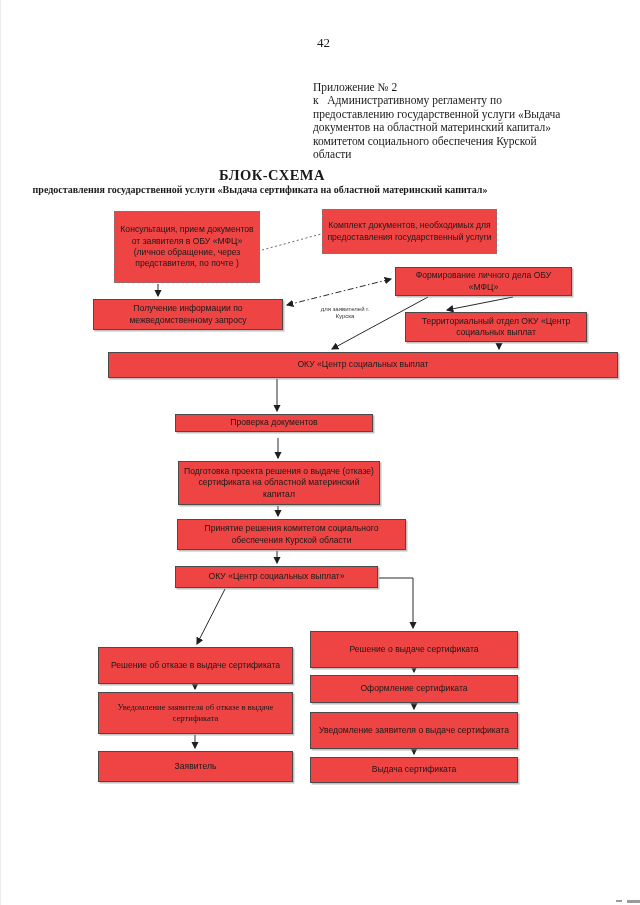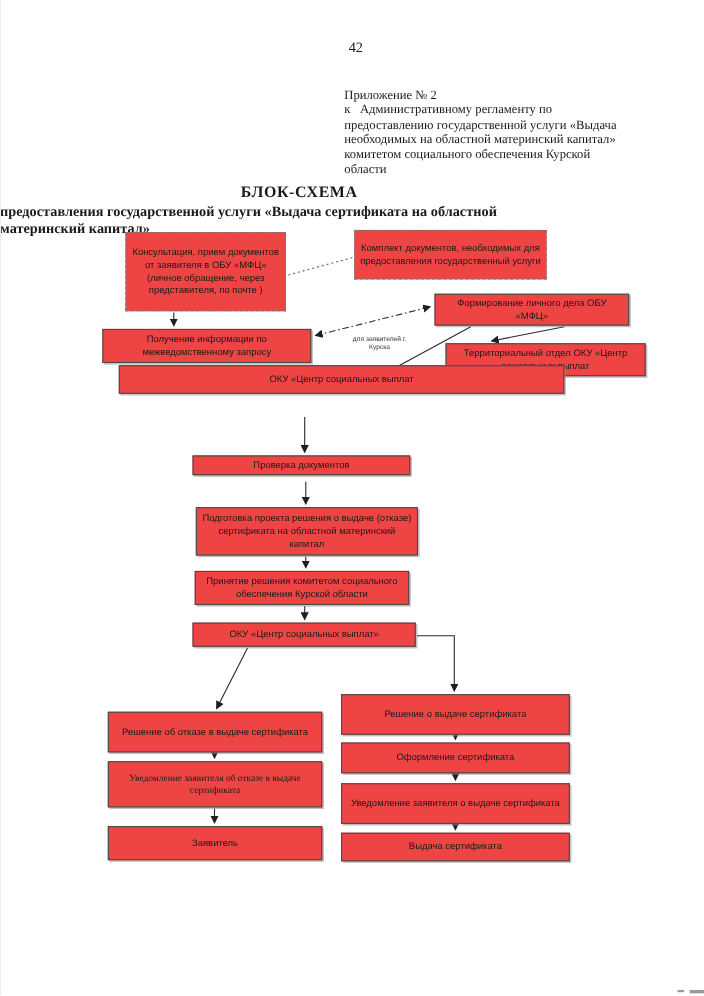--- a/index.html
+++ b/index.html
@@ -4,36 +4,36 @@
 <style>
   html,body{margin:0;padding:0;background:#fff;}
   #page{position:relative;width:640px;height:905px;background:#fff;overflow:hidden;
         font-family:"Liberation Sans",sans-serif;color:#1a1a1a;}
   .serif{font-family:"Liberation Serif",serif;}
   #page-number{position:absolute;left:317px;top:35px;font-size:13px;}
   #annex{position:absolute;left:313px;top:81px;width:268px;font-size:11.5px;line-height:13.4px;}
   #annex div{white-space:pre-wrap;}
   #flow-title{position:absolute;left:0;top:167px;width:544px;text-align:center;
               font-size:14.5px;font-weight:bold;letter-spacing:.5px;}
-  #flow-subtitle{position:absolute;left:0;top:184px;width:520px;
-                 font-size:13px;font-weight:bold;}
+  #flow-subtitle{position:absolute;left:0;top:184px;width:520px;text-align:center;
+                 font-size:10px;font-weight:bold;}
   .node{position:absolute;border:1px solid #4a4a4a;background:#ef4444;
         display:flex;align-items:center;justify-content:center;text-align:center;
         font-size:8.6px;line-height:1.32;padding:1px 4px;box-sizing:border-box;
         box-shadow:1.5px 1.5px 0 rgba(140,140,140,.55);}
   .dashed{border:1px dashed #787878;box-shadow:none;}
   .n-consult{left:114px;top:211px;width:146px;height:72px;}
   .n-package{left:322px;top:209px;width:175px;height:45px;}
   .n-formation{left:395px;top:267px;width:177px;height:29px;}
   .n-inforeq{left:93px;top:299px;width:190px;height:31px;}
   .n-terr{left:405px;top:312px;width:182px;height:30px;}
-  .n-okuwide{left:108px;top:332px;width:405px;height:26px;}
+  .n-okuwide{left:108px;top:352px;width:510px;height:26px;}
   .n-check{left:175px;top:414px;width:198px;height:18px;}
   .n-draft{left:178px;top:461px;width:202px;height:44px;}
-  .n-committee{left:177px;top:519px;width:195px;height:31px;}
+  .n-committee{left:177px;top:519px;width:229px;height:31px;}
   .n-oku2{left:175px;top:566px;width:203px;height:22px;}
   .n-refdec{left:98px;top:647px;width:195px;height:37px;}
   .n-refnote{left:98px;top:692px;width:195px;height:42px;font-family:Liberation Serif, serif;}
   .n-applicant{left:98px;top:751px;width:195px;height:31px;}
   .n-issdec{left:310px;top:631px;width:208px;height:37px;}
   .n-reg{left:310px;top:675px;width:208px;height:28px;}
   .n-issnote{left:310px;top:712px;width:208px;height:37px;}
   .n-issue{left:310px;top:757px;width:208px;height:26px;}
   #edge-label{position:absolute;left:320px;top:306px;width:50px;text-align:center;
               font-size:6px;line-height:7px;color:#333;}
@@ -45,21 +45,21 @@
 <body>
 
 <div id="page">
 
   <div id="page-number" class="serif">42</div>
 
   <div id="annex" class="serif">
     <div>Приложение № 2</div>
     <div>к   Административному регламенту по</div>
     <div>предоставлению государственной услуги «Выдача</div>
-    <div>необходимых на областной материнский капитал»</div>
+    <div>документов на областной материнский капитал»</div>
     <div>комитетом социального обеспечения Курской</div>
     <div>области</div>
   </div>
 
   <div id="flow-title" class="serif">БЛОК-СХЕМА</div>
   <div id="flow-subtitle" class="serif">предоставления государственной услуги «Выдача сертификата на областной материнский капитал»</div>
 
   <svg id="connectors" viewBox="0 0 640 905" xmlns="http://www.w3.org/2000/svg">
     <defs>
       <marker id="arr" viewBox="0 0 10 10" refX="8.5" refY="5" markerWidth="7.5" markerHeight="7.5" orient="auto-start-reverse">

